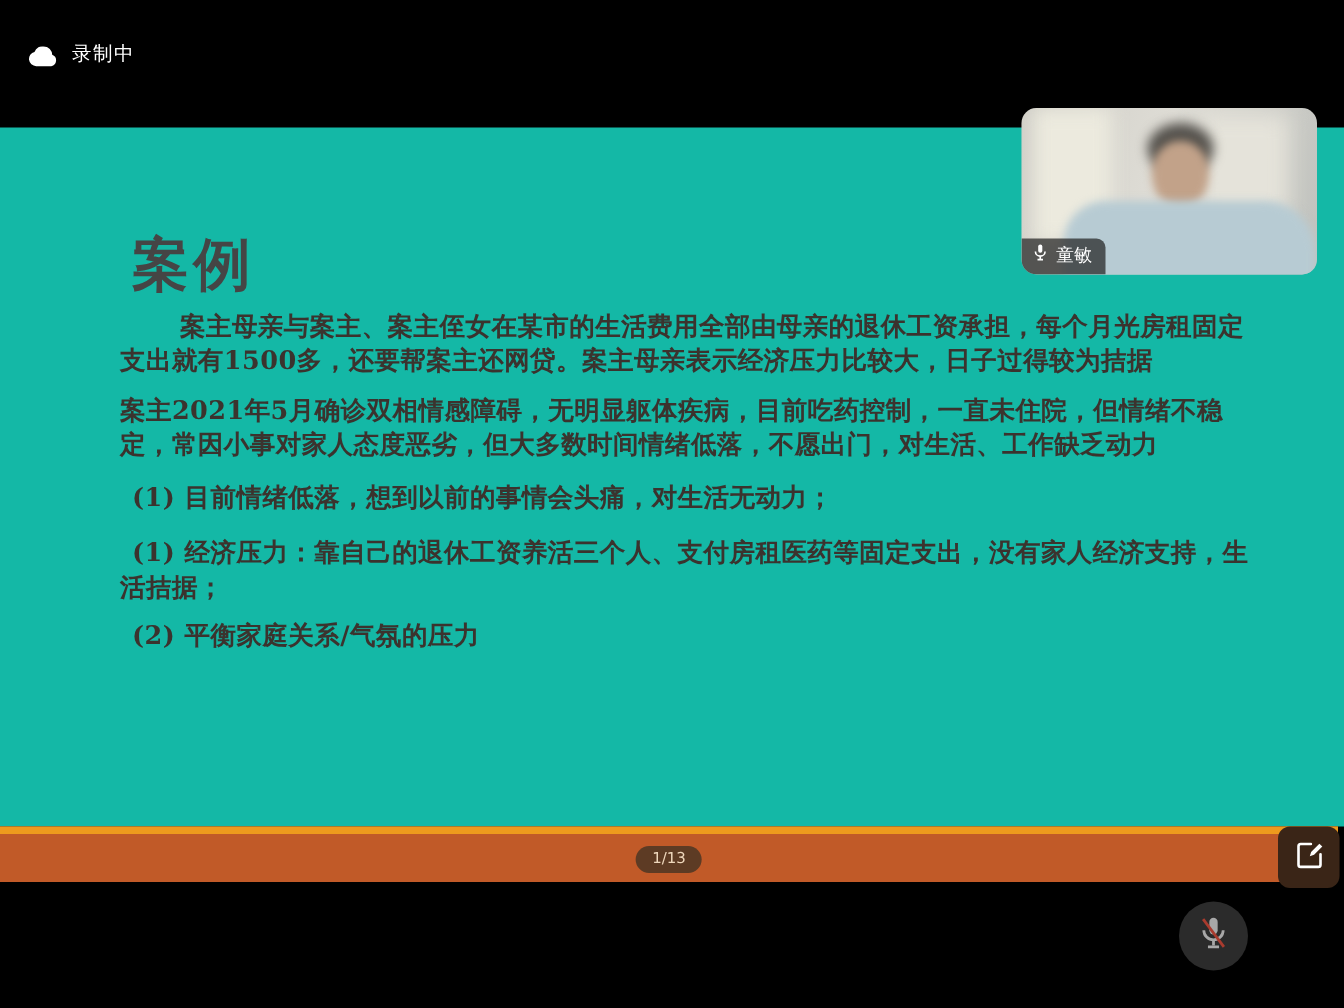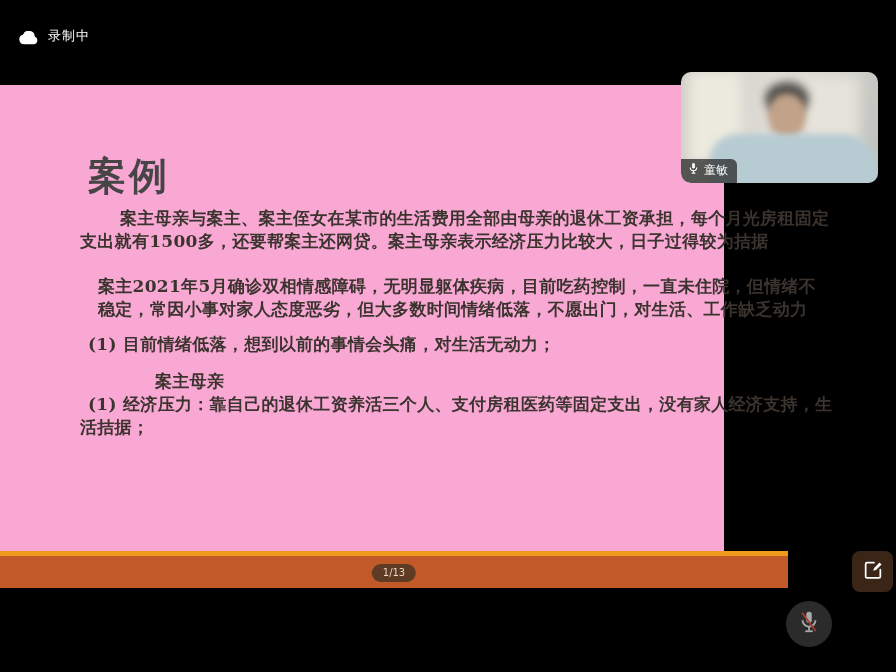--- a/index.html
+++ b/index.html
@@ -5,28 +5,28 @@
   html,body{margin:0;padding:0;background:#000;}
   .stage{position:relative;width:896px;height:672px;background:#000;overflow:hidden;
          font-family:"DejaVu Sans",sans-serif;}
 
   
   .rec-badge{position:absolute;left:18px;top:27px;display:flex;align-items:flex-end;gap:9px;
              color:#fff;font-size:13px;letter-spacing:1px;cursor:default;}
   .rec-badge svg{display:block;}
 
   
-  .slide{position:absolute;left:0;top:85px;width:724px;height:466px;background:#f9a8d4;}
+  .slide{position:absolute;left:0;top:85px;width:896px;height:466px;background:#14b8a6;}
   .slide-title{position:absolute;left:88px;top:66px;font-family:"Liberation Sans",sans-serif;
                font-weight:700;font-size:38px;color:#454545;letter-spacing:3px;}
   .slide-body{position:absolute;left:80px;top:122px;width:760px;
               font-family:"DejaVu Serif",serif;font-size:17px;line-height:23px;
               color:#3b332e;font-weight:600;letter-spacing:0.3px;}
-  .p1{margin:0 0 22px;text-indent:40px;}
-  .p2{margin:0 18px 12px;}
+  .p1{margin:0 0 10px;text-indent:40px;}
+  .p2{margin:0 0 12px;}
   .point{margin:0 0 14px;text-indent:8px;}
   .subheading{margin:14px 0 0;padding-left:75px;font-weight:700;}
   .mpoint1{margin:0 0 9px;text-indent:8px;}
   .mpoint2{margin:0;text-indent:8px;}
 
   
   .video-thumb{position:absolute;left:681px;top:72px;width:197px;height:111px;border-radius:10px;
                overflow:hidden;background:linear-gradient(105deg,#cfcec7 0%,#dedcd5 45%,#bfc1bd 100%);
                cursor:pointer;}
   .video-thumb .win1{position:absolute;left:8px;top:0;width:52px;height:90px;background:#eceade;
@@ -38,21 +38,21 @@
   .video-thumb .face{position:absolute;left:87px;top:22px;width:38px;height:44px;border-radius:48%;
                      background:#c2a289;filter:blur(3px);}
   .video-thumb .shirt{position:absolute;left:28px;top:62px;width:168px;height:60px;
                       border-radius:28px 34px 0 0;background:#b7cbd3;filter:blur(3px);}
   .name-badge{position:absolute;left:0;bottom:0;display:flex;gap:5px;
               background:rgba(35,35,35,0.72);color:#fff;font-size:12px;
               padding:3px 9px 4px 7px;border-radius:0 6px 0 9px;}
   .name-badge svg{display:block;}
 
   
-  .toolbar{position:absolute;left:0;top:551px;width:788px;height:37px;background:#c15a28;
+  .toolbar{position:absolute;left:0;top:551px;width:892px;height:37px;background:#c15a28;
            border-top:5px solid #ee9a1d;box-sizing:border-box;}
   .page-pill{position:absolute;left:50%;top:8px;transform:translateX(-50%);
              background:#5d3b24;color:#eed7bc;font-size:10px;line-height:1;
              padding:4px 11px;border-radius:9px;font-family:"DejaVu Sans",sans-serif;}
   .annotate-btn{position:absolute;left:852px;top:551px;width:41px;height:41px;border-radius:8px;
                 background:#3a2517;display:flex;align-items:center;justify-content:center;
                 cursor:pointer;}
 
   
   .mic-btn{position:absolute;left:786px;top:601px;width:46px;height:46px;border-radius:50%;
@@ -71,22 +71,22 @@
     </span>
     <span>录制中</span>
   </div>
 
   <div class="slide">
     <div class="slide-title">案例</div>
     <div class="slide-body">
       <p class="p1">案主母亲与案主、案主侄女在某市的生活费用全部由母亲的退休工资承担，每个月光房租固定支出就有1500多，还要帮案主还网贷。案主母亲表示经济压力比较大，日子过得较为拮据</p>
       <p class="p2">案主2021年5月确诊双相情感障碍，无明显躯体疾病，目前吃药控制，一直未住院，但情绪不稳定，常因小事对家人态度恶劣，但大多数时间情绪低落，不愿出门，对生活、工作缺乏动力</p>
       <p class="point">(1) 目前情绪低落，想到以前的事情会头痛，对生活无动力；</p>
-      <p class="subheading">案主母亲</p>
       <p class="mpoint1">(1) 经济压力：靠自己的退休工资养活三个人、支付房租医药等固定支出，没有家人经济支持，生活拮据；</p>
+      <p class="mpoint2">(2) 平衡家庭关系/气氛的压力</p>
     </div>
   </div>
 
   <div class="video-thumb">
     <div class="win1"></div>
     <div class="win2"></div>
     <div class="hair"></div>
     <div class="face"></div>
     <div class="shirt"></div>
     <div class="name-badge">

